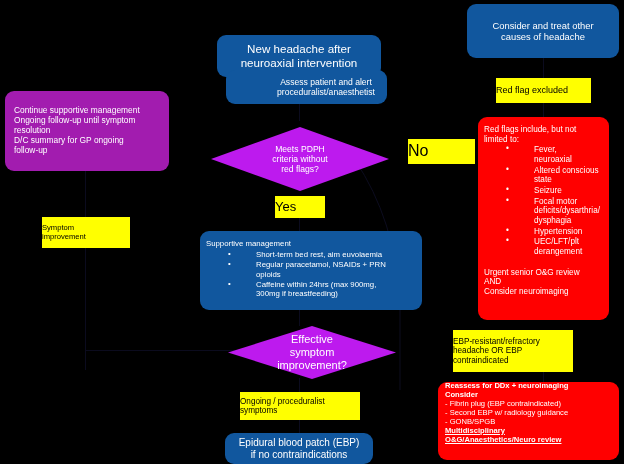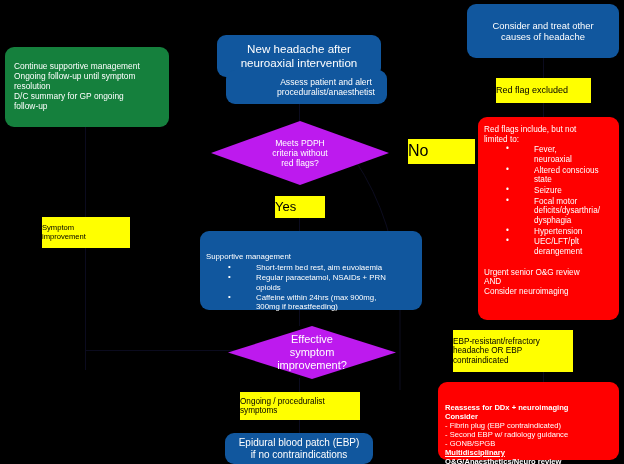--- a/index.html
+++ b/index.html
@@ -19,21 +19,21 @@
     color: #ffffff;
     line-height: 1.18;
   }
   .rounded {
     border-radius: 9px;
     display: flex;
     flex-direction: column;
     justify-content: center;
   }
   .blue   { background: #11579E; }
-  .green  { background: #15803d; }
+  .green  { background: #a21caf; margin-top: 44px; }
   .red    { background: #FF0000; }
   .center { text-align: center; align-items: center; }
   .left   { text-align: left; }
 
   .flag-label {
     position: absolute;
     background: #FFFF00;
     color: #000000;
     display: flex;
     flex-direction: column;
@@ -124,21 +124,21 @@
 
   <div class="node rounded blue center" style="left:467px; top:4px; width:152px; height:54px; font-size:9.4px;">
     <div>Consider and treat other</div>
     <div>causes of headache</div>
   </div>
 
   <div class="flag-label" style="left:496px; top:78px; width:95px; height:25px; font-size:9px;">
     <div>Red flag excluded</div>
   </div>
 
-  <div class="diamond-wrap" style="left:211px; top:121px; width:178px; height:64px;">
+  <div class="diamond-wrap" style="left:211px; top:127px; width:178px; height:64px;">
     <div class="diamond-shape"></div>
     <div class="diamond-text" style="font-size:8.6px;">
       <div>Meets PDPH</div>
       <div>criteria without</div>
       <div>red flags?</div>
     </div>
   </div>
 
   <div class="flag-label" style="left:408px; top:139px; width:67px; height:25px; font-size:16px;">
     <div>No</div>
@@ -146,21 +146,21 @@
 
   <div class="flag-label" style="left:275px; top:196px; width:50px; height:22px; font-size:13px;">
     <div>Yes</div>
   </div>
 
   <div class="flag-label" style="left:42px; top:217px; width:88px; height:31px; font-size:7.6px;">
     <div>Symptom</div>
     <div>improvement</div>
   </div>
 
-  <div class="node rounded red left" style="left:478px; top:117px; width:141px; height:203px; padding:8px 6px; font-size:8.2px; justify-content:flex-start;">
+  <div class="node rounded red left" style="left:478px; top:117px; width:131px; height:203px; padding:8px 6px; font-size:8.2px; justify-content:flex-start;">
     <div>
       <div>Red flags include, but not</div>
       <div>limited to:</div>
     </div>
     <ul class="bullets" style="margin-top:1px;">
       <li><span style="white-space:pre-line">Fever,
 neuroaxial</span></li>
       <li><span style="white-space:pre-line">Altered conscious
 state</span></li>
       <li><span style="white-space:pre-line">Seizure</span></li>
@@ -171,21 +171,21 @@
       <li><span style="white-space:pre-line">UEC/LFT/plt
 derangement</span></li>
     </ul>
     <div style="margin-top:10px;">
       <div>Urgent senior O&amp;G review</div>
       <div>AND</div>
       <div>Consider neuroimaging</div>
     </div>
   </div>
 
-  <div class="node rounded blue left" style="left:200px; top:231px; width:222px; height:79px; padding:21px 6px; font-size:7.8px; justify-content:flex-start;">
+  <div class="node rounded blue left" style="left:200px; top:231px; width:222px; height:79px; padding:8px 6px; font-size:7.8px; justify-content:flex-start;">
     <div style="margin-bottom:2px;">Supportive management</div>
     <ul class="bullets">
       <li><span style="white-space:pre-line">Short-term bed rest, aim euvolaemia</span></li>
       <li><span style="white-space:pre-line">Regular paracetamol, NSAIDs + PRN
 opioids</span></li>
       <li><span style="white-space:pre-line">Caffeine within 24hrs (max 900mg,
 300mg if breastfeeding)</span></li>
     </ul>
   </div>
 
@@ -207,21 +207,21 @@
     <div>Epidural blood patch (EBP)</div>
     <div>if no contraindications</div>
   </div>
 
   <div class="flag-label" style="left:453px; top:330px; width:120px; height:42px; font-size:8.2px;">
     <div>EBP-resistant/refractory</div>
     <div>headache OR EBP</div>
     <div>contraindicated</div>
   </div>
 
-  <div class="node rounded red left" style="left:438px; top:382px; width:181px; height:78px; padding:22px 7px; font-size:7.6px; justify-content:flex-start;">
+  <div class="node rounded red left" style="left:438px; top:382px; width:181px; height:78px; padding:0 7px; font-size:7.6px; justify-content:flex-start;">
     <div class="b">Reassess for DDx + neuroimaging</div>
     <div class="b">Consider</div>
     <div>- Fibrin plug (EBP contraindicated)</div>
     <div>- Second EBP w/ radiology guidance</div>
     <div>- GONB/SPGB</div>
     <div class="b u">Multidisciplinary</div>
     <div class="b u">O&amp;G/Anaesthetics/Neuro review</div>
   </div>
 
 </div>

